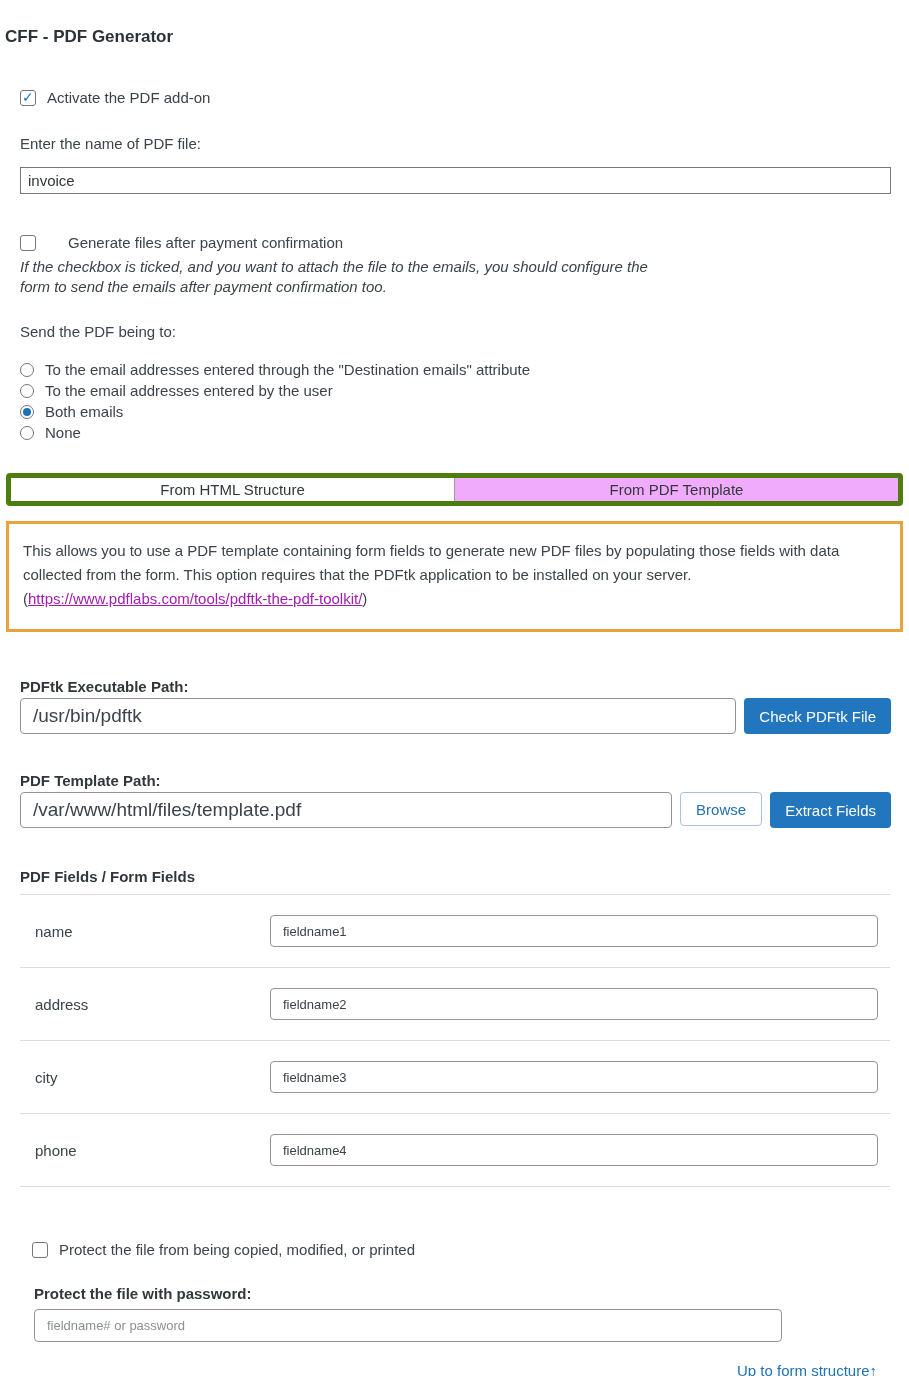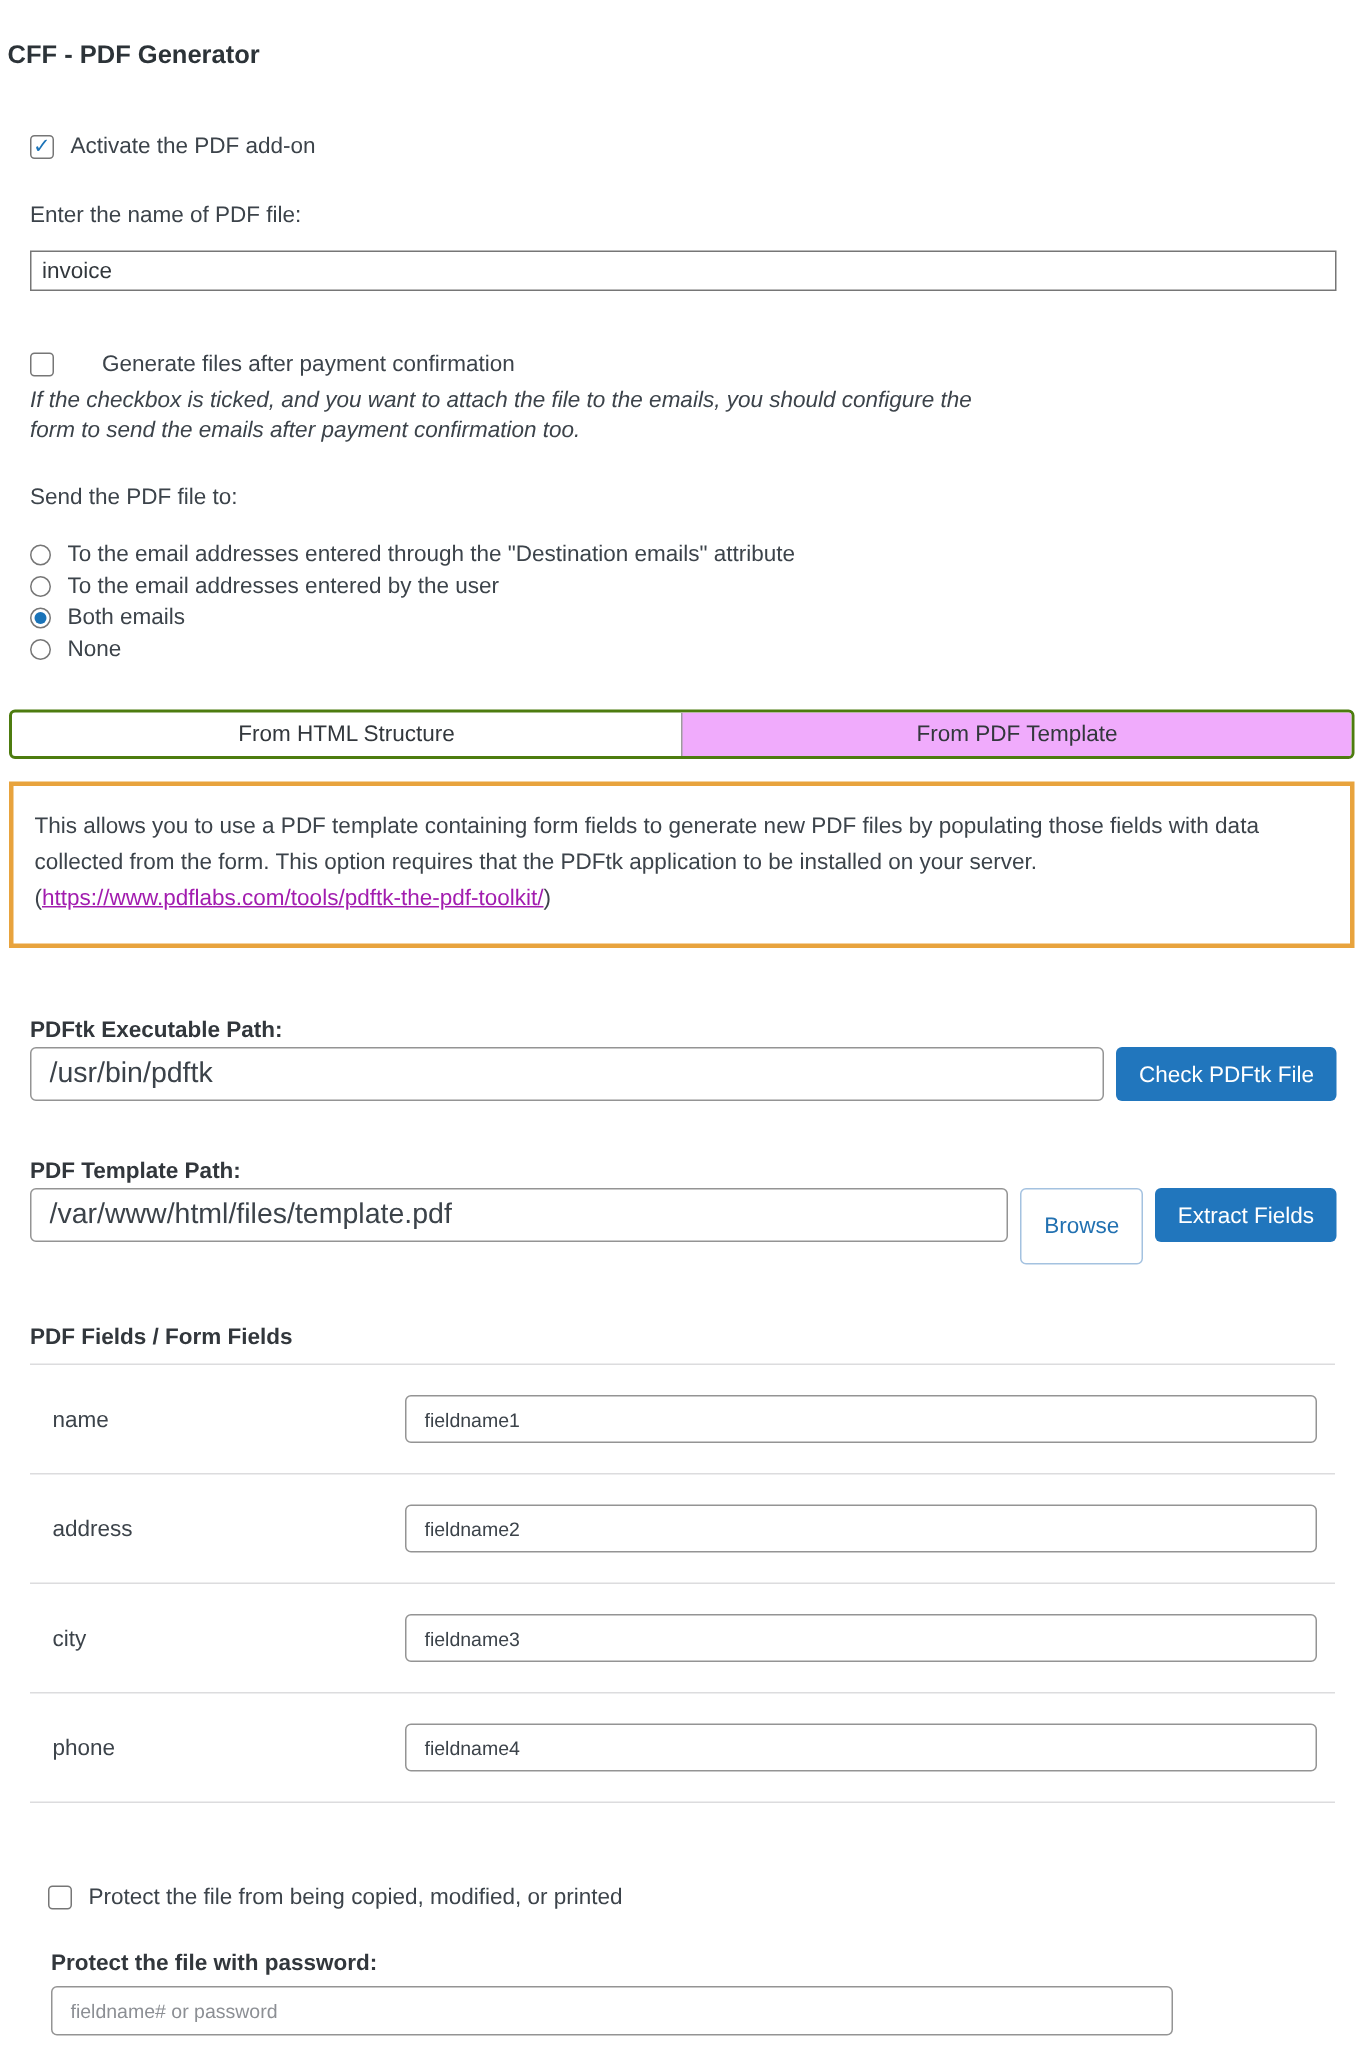--- a/index.html
+++ b/index.html
@@ -28,36 +28,36 @@
   }
 
   .note { font-style:italic; font-size:15px; line-height:20px; margin:6px 0 0 20px; max-width:655px; color:#3c434a; }
 
   #sendto-label { margin:26px 0 0 20px; font-size:15px; line-height:18px; }
   .radio-group { margin:18px 0 0 20px; }
   .radio-row { display:flex; align-items:center; gap:11px; font-size:15px; height:21px; }
   .radio { width:14px; height:14px; border:1px solid #767676; border-radius:50%; flex:none; position:relative; background:#fff; cursor:pointer; }
   .radio.selected::after { content:""; position:absolute; left:2px; top:2px; width:8px; height:8px; border-radius:50%; background:#1a73b8; }
 
-  .tabbar { display:flex; height:33px; margin:30px 6px 0 6px; border:2px solid #4d7c0f; border-radius:4px; overflow:hidden; background:#fff; }
+  .tabbar { display:flex; height:33px; margin:30px 6px 0 6px; border:5px solid #4d7c0f; border-radius:4px; overflow:hidden; background:#fff; }
   .tab { flex:1; display:flex; align-items:center; justify-content:center; font-size:15px; color:#32373c; cursor:pointer; }
   .tab.gray { background:#f0abfc; border-left:1px solid #9d9d9d; }
 
   .info-box { margin:15px 6px 0 6px; border:3px solid #e8a33d; padding:15px 14px 18px 14px; font-size:15px; line-height:24px; color:#3c434a; }
   .info-box a { color:#a21caf; text-decoration:underline; }
 
   .path-label { font-size:15px; line-height:18px; font-weight:700; color:#32373c; margin:46px 0 0 20px; }
   #template-label { margin-top:38px; }
   .path-row { display:flex; gap:8px; margin:2px 18px 0 20px; }
   .path-input {
     flex:1; height:36px; border:1px solid #949494; border-radius:4px; padding:0 12px;
     font-size:19px; color:#3c434a; font-family:inherit; outline:none;
   }
   .btn-primary { height:36px; background:#2176bd; color:#fff; border:0; border-radius:4px; font-size:15px; padding:0 15px; font-family:Liberation Sans, sans-serif; cursor:pointer; white-space:nowrap; }
-  .btn-secondary { height:51px; background:#fff; color:#2271b1; border:1px solid #a4c2e0; border-radius:4px; font-size:15px; padding:0 15px; font-family:inherit; cursor:pointer; white-space:nowrap; }
+  .btn-secondary { height:34px; background:#fff; color:#2271b1; border:1px solid #a4c2e0; border-radius:4px; font-size:15px; padding:0 15px; font-family:inherit; cursor:pointer; white-space:nowrap; }
 
   .fields-heading { font-size:15px; line-height:18px; font-weight:700; color:#32373c; margin:40px 0 8px 20px; }
   hr.div { border:0; border-top:1px solid #dcdcde; margin:0 19px 0 20px; }
   .frow { display:flex; align-items:center; height:72px; margin:0 31px 0 35px; }
   .frow .flabel { width:235px; font-size:15px; color:#3c434a; }
   .frow input {
     flex:1; height:32px; border:1px solid #949494; border-radius:4px; padding:0 12px;
     font-size:13px; color:#3c434a; font-family:inherit; outline:none;
   }
 
@@ -87,21 +87,21 @@
 
 <div class="field-label">Enter the name of PDF file:</div>
 <input class="input-name" type="text" value="invoice" style="">
 
 <div class="row-check" id="generate-row">
   <span class="checkbox"></span>
   <span>Generate files after payment confirmation</span>
 </div>
 <div class="note">If the checkbox is ticked, and you want to attach the file to the emails, you should configure the form to send the emails after payment confirmation too.</div>
 
-<div class="field-label" id="sendto-label">Send the PDF file to:</div>
+<div class="field-label" id="sendto-label">Send the PDF being to:</div>
 <div class="radio-group">
   <div class="radio-row">
     <span class="radio"></span>
     <span>To the email addresses entered through the "Destination emails" attribute</span>
   </div>
   <div class="radio-row">
     <span class="radio"></span>
     <span>To the email addresses entered by the user</span>
   </div>
   <div class="radio-row">

